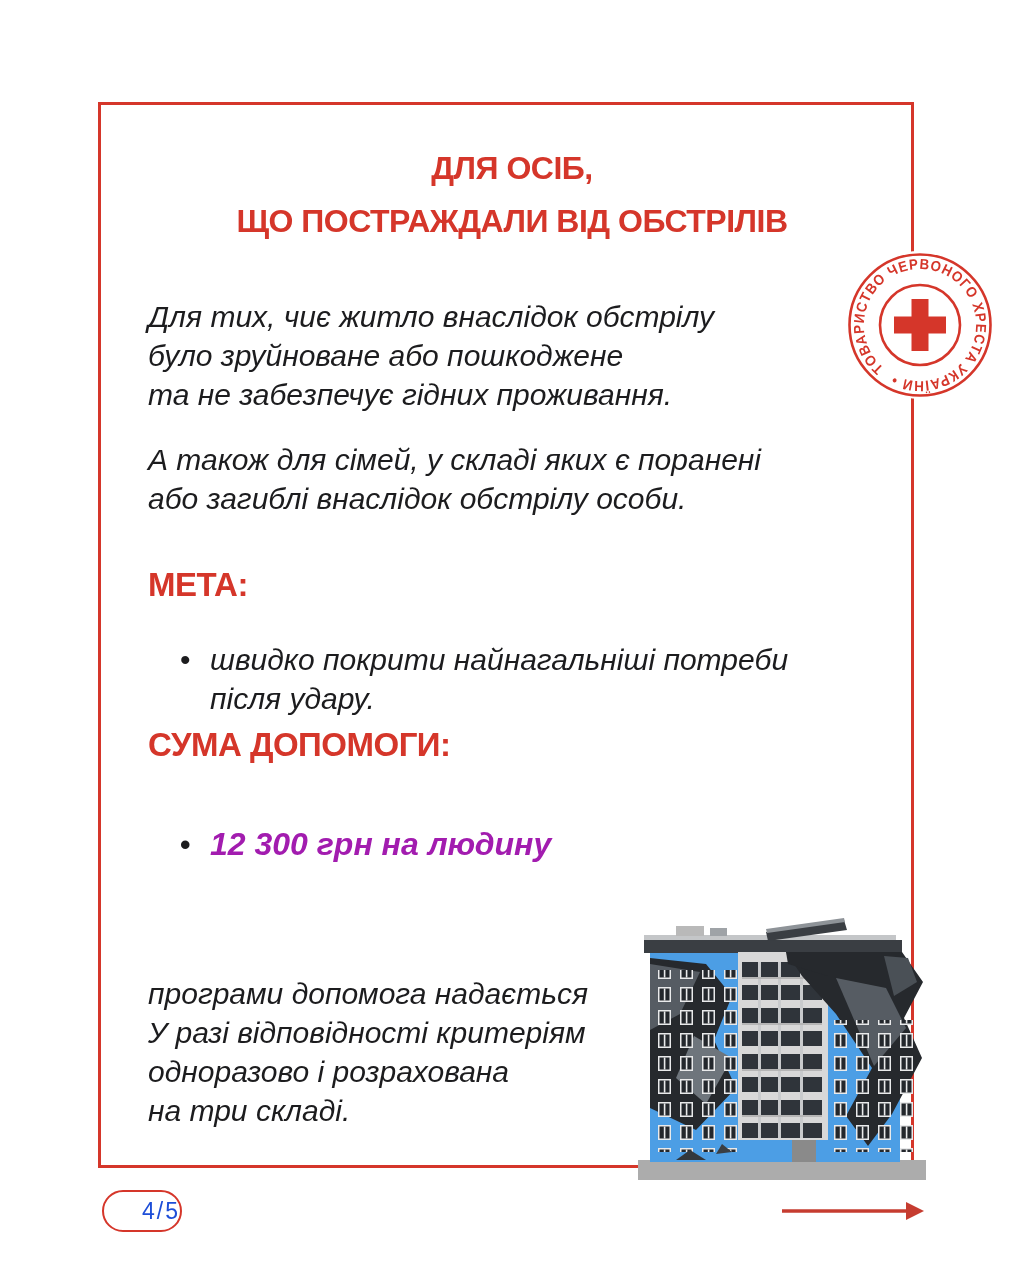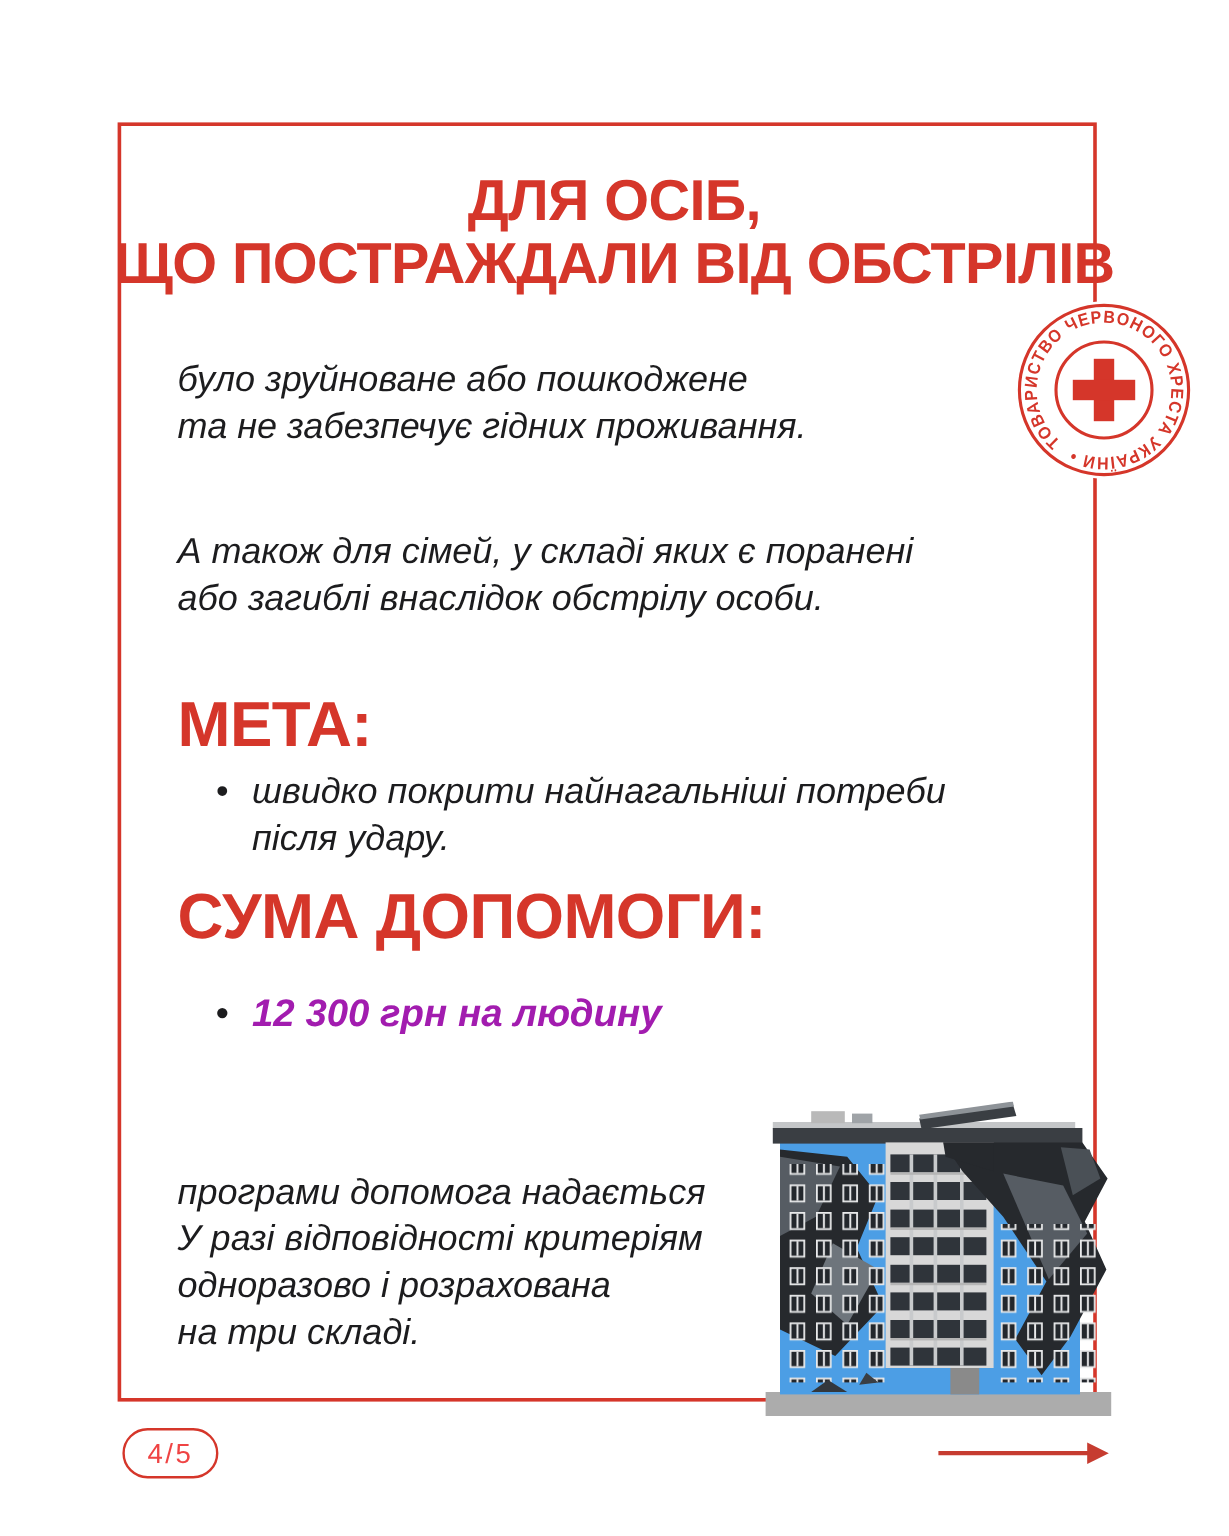--- a/index.html
+++ b/index.html
@@ -17,60 +17,59 @@
     width:816px; height:1066px;
     border:3px solid #D5362A;
     z-index:1;
   }
   .abs { position:absolute; z-index:2; }
   .title-line {
     left:0; right:0;
     text-align:center;
     color:#D5362A;
     font-weight:bold;
-    font-size:48px;
+    font-size:32px;
     line-height:50px;
     letter-spacing:-0.5px;
     white-space:nowrap;
   }
   .body-text {
     color:#1C1C1E;
     font-style:italic;
     font-size:30px;
     line-height:39px;
   }
   .heading {
     color:#D5362A;
     font-weight:bold;
-    font-size:53px;
+    font-size:33px;
     line-height:46px;
     letter-spacing:-0.5px;
-    margin-top:20px;
   }
   .bullet-row { display:flex; gap:14px; }
   .bullet-marker {
     color:#1C1C1E;
     font-size:30px; line-height:39px;
     font-style:normal;
     width:16px; flex:none;
   }
   .amount-text {
     font-weight:bold;
     font-style:italic;
     font-size:32px;
     line-height:39px;
     color:#a21caf;
   }
   .page-pill {
     left:102px; top:1190px;
     width:80px; height:42px;
     border:2px solid #D5362A;
     border-radius:21px;
-    display:flex; align-items:center; justify-content:center;
-    color:#ef4444;
+    display:flex; align-items:center; justify-content:flex-end;
+    color:#1d4ed8;
     font-size:23px;
     letter-spacing:2px;
     z-index:3;
     background:#fff;
   }
   .stamp { left:843px; top:248px; width:154px; height:154px; z-index:3; }
   .building { left:636px; top:918px; width:292px; height:262px; z-index:3; }
   .next-arrow { left:776px; top:1198px; width:152px; height:26px; z-index:3; cursor:pointer; }
 </style>
 </head>
@@ -91,20 +90,21 @@
     <text font-size="14.5" font-weight="bold" fill="#D5362A" letter-spacing="1">
       <textPath href="#stampPath" textLength="340" lengthAdjust="spacingAndGlyphs">ТОВАРИСТВО ЧЕРВОНОГО ХРЕСТА УКРАЇНИ •</textPath>
     </text>
     <g>
       <rect x="68.5" y="51" width="17" height="52" fill="#D5362A"></rect>
       <rect x="51" y="68.5" width="52" height="17" fill="#D5362A"></rect>
     </g>
   </svg>
 
   <div class="abs body-text" style="left:148px; top:297px;">
+    <div>Для тих, чиє житло внаслідок обстрілу</div>
     <div>було зруйноване або пошкоджене</div>
     <div>та не забезпечує гідних проживання.</div>
   </div>
 
   <div class="abs body-text" style="left:148px; top:440px;">
     <div>А також для сімей, у складі яких є поранені</div>
     <div>або загиблі внаслідок обстрілу особи.</div>
   </div>
 
   <div class="abs heading" style="left:148px; top:562px;">МЕТА:</div>

